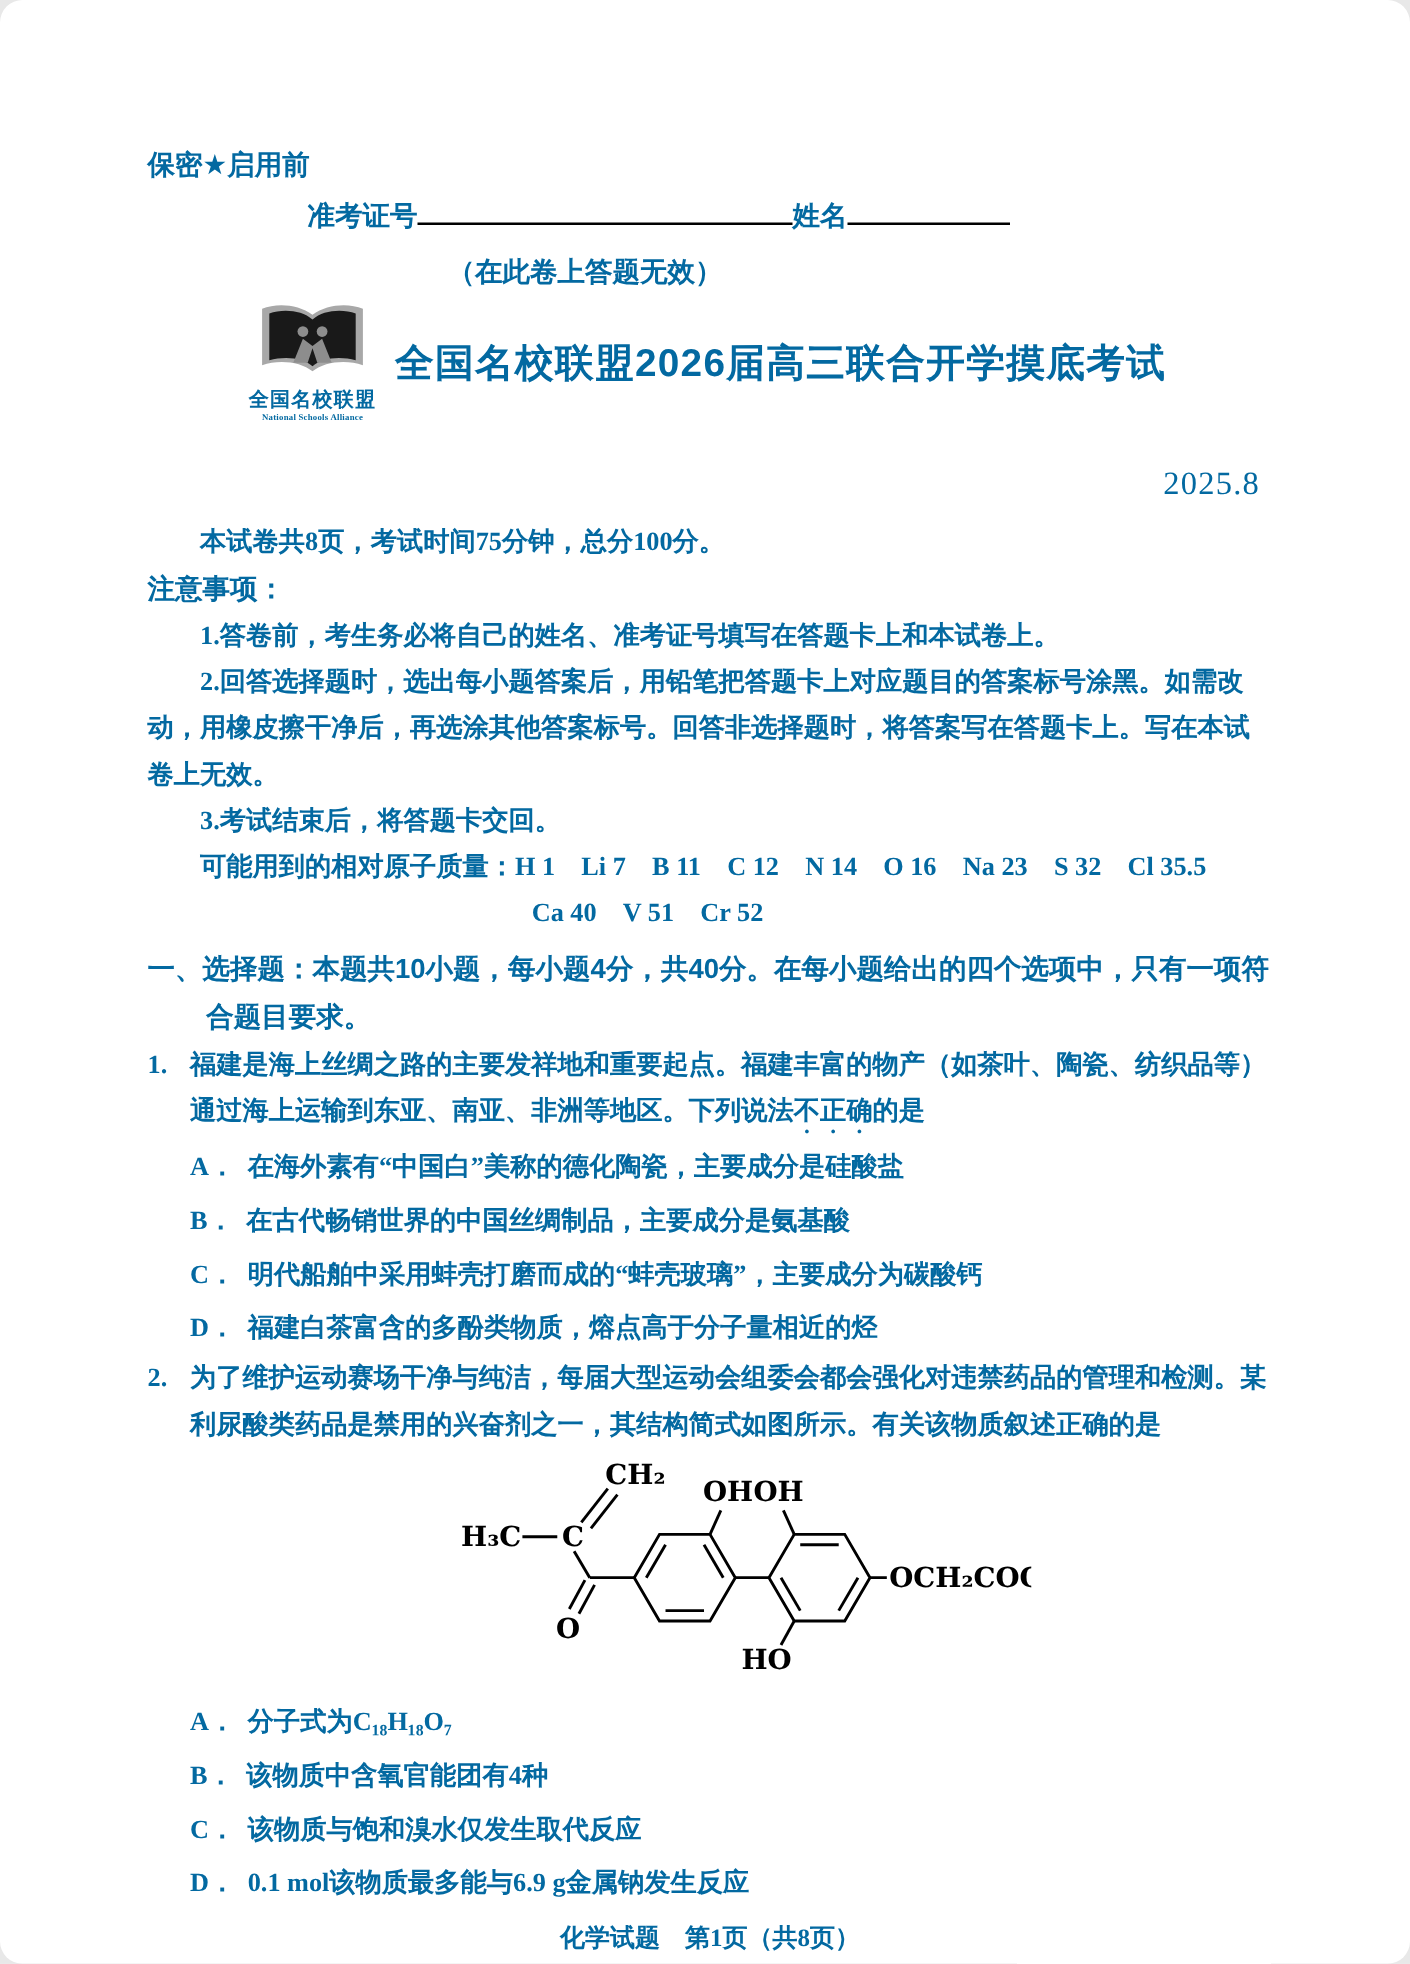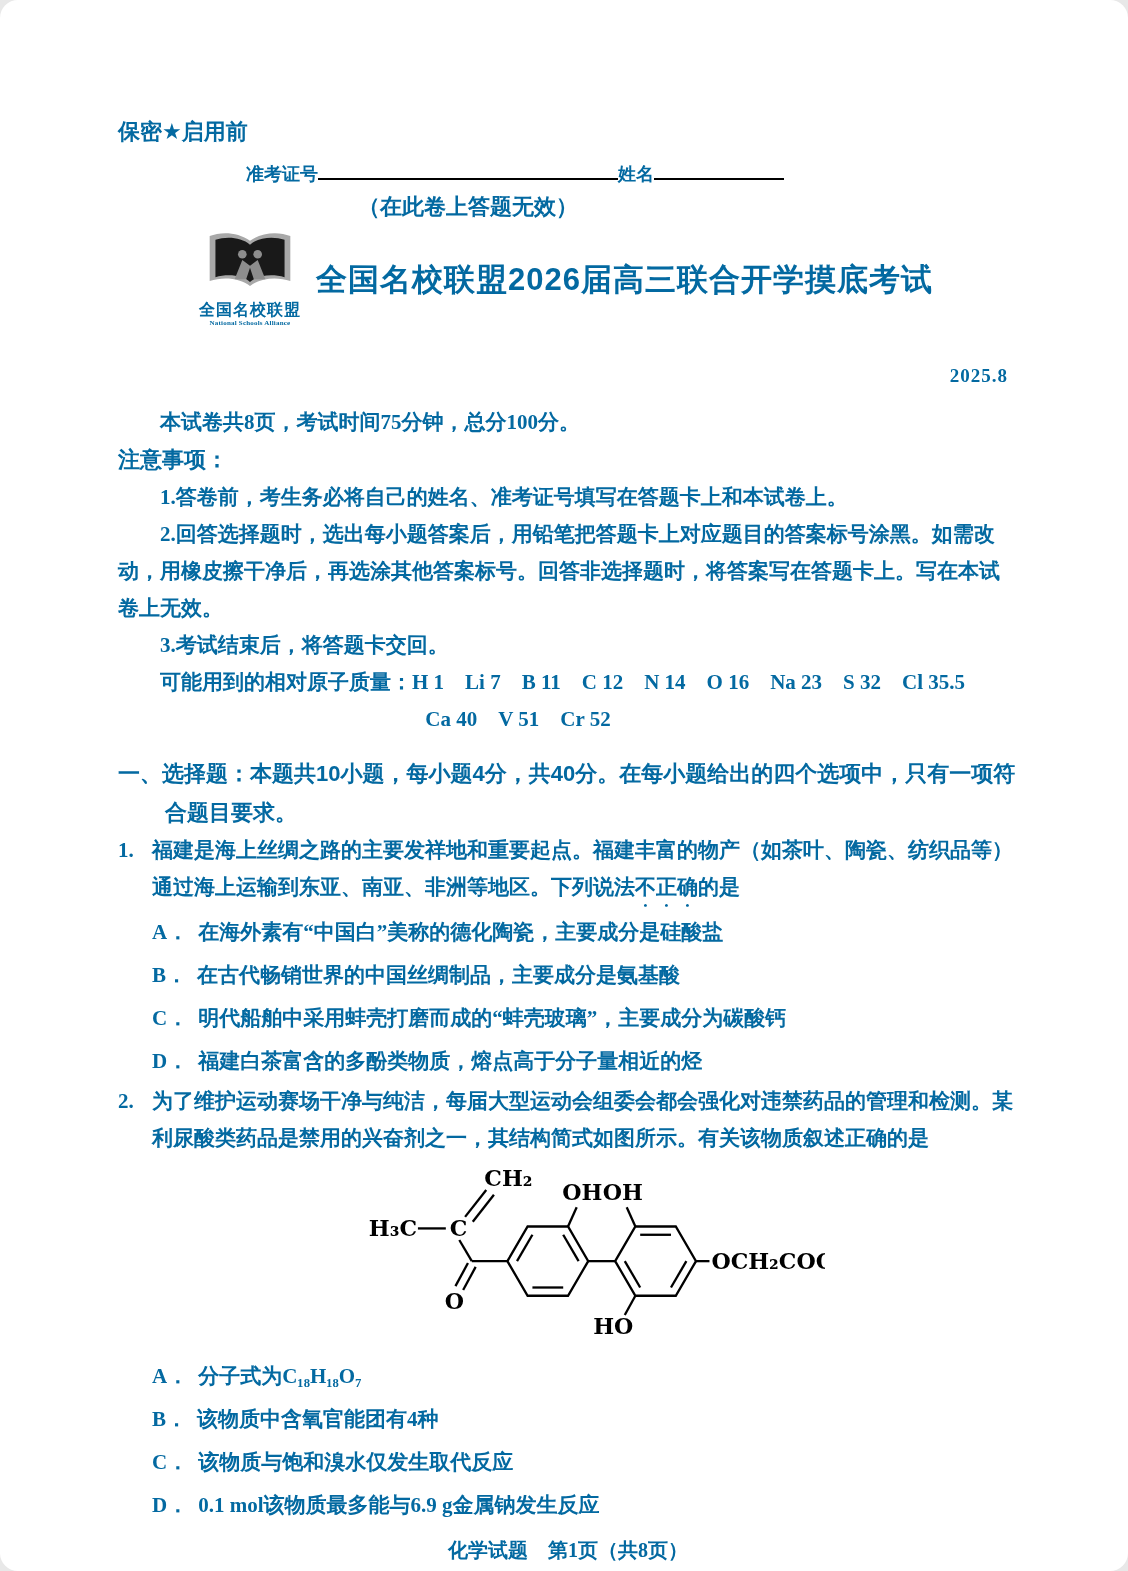--- a/index.html
+++ b/index.html
@@ -15,46 +15,46 @@
     line-height:37px;
     box-sizing:border-box;
     padding:118px 110px 0 118px;
     overflow:hidden;
     border-radius:18px;
   }
   .sans{font-family:"Liberation Sans","DejaVu Sans",sans-serif;}
 
   .security{font-size:22px;font-weight:800;line-height:28px;}
 
-  .ticket-row{margin:10px 0 0 128px;font-size:18px;line-height:30px;white-space:nowrap;}
+  .ticket-row{margin:10px 0 0 128px;font-size:22px;line-height:30px;white-space:nowrap;}
   .blank{display:inline-block;border-bottom:2px solid #000;height:22px;vertical-align:baseline;}
   .blank.long{width:300px;}
   .blank.short{width:130px;}
 
-  .invalid-note{width:700px;text-align:center;font-size:22px;line-height:32px;margin-top:2px;}
+  .invalid-note{width:700px;text-align:center;font-size:22px;line-height:32px;margin-top:14px;}
 
   .header-row{display:flex;align-items:center;margin:8px 0 0 78px;}
   .logo{width:108px;text-align:center;flex:0 0 auto;font-family:Liberation Serif, serif;}
   .logo .cn{font-size:16px;font-weight:800;letter-spacing:1px;line-height:18px;}
   .logo .en{font-size:7px;font-weight:700;line-height:9px;letter-spacing:.2px;}
   .exam-title{font-size:31px;font-weight:800;margin-left:12px;letter-spacing:1px;}
 
   .title-row{position:relative;text-align:center;margin-top:10px;height:62px;}
   .subject-title{font-size:43px;font-weight:900;letter-spacing:22px;line-height:62px;}
-  .exam-date{position:absolute;right:10px;bottom:6px;font-size:19px;font-weight:700;letter-spacing:1px;}
+  .exam-date{position:absolute;right:10px;bottom:6px;font-size:26px;font-weight:400;letter-spacing:1px;}
 
   p{margin:0;}
   .indent{text-indent:2em;}
   .intro{margin-top:4px;}
   .notes-heading{font-size:22px;font-weight:800;line-height:38px;}
   .note{line-height:37px;}
   .atomic1{line-height:37px;}
   .atomic2{width:800px;text-align:center;line-height:37px;}
 
-  .section-heading{font-size:22px;font-weight:800;line-height:39px;padding-left:47px;text-indent:-47px;margin-top:16px;}
+  .section-heading{font-size:22px;font-weight:800;line-height:39px;padding-left:47px;text-indent:-47px;margin-top:6px;}
 
   .qstem{padding-left:34px;text-indent:-34px;line-height:37px;}
   .qnum{display:inline-block;width:34px;text-indent:0;}
   .opt{margin-left:34px;line-height:43px;}
   .opt-label{margin-right:10px;}
 
   .emph{
     -webkit-text-emphasis:filled dot;
     -webkit-text-emphasis-position:under;
     text-emphasis:filled dot;

